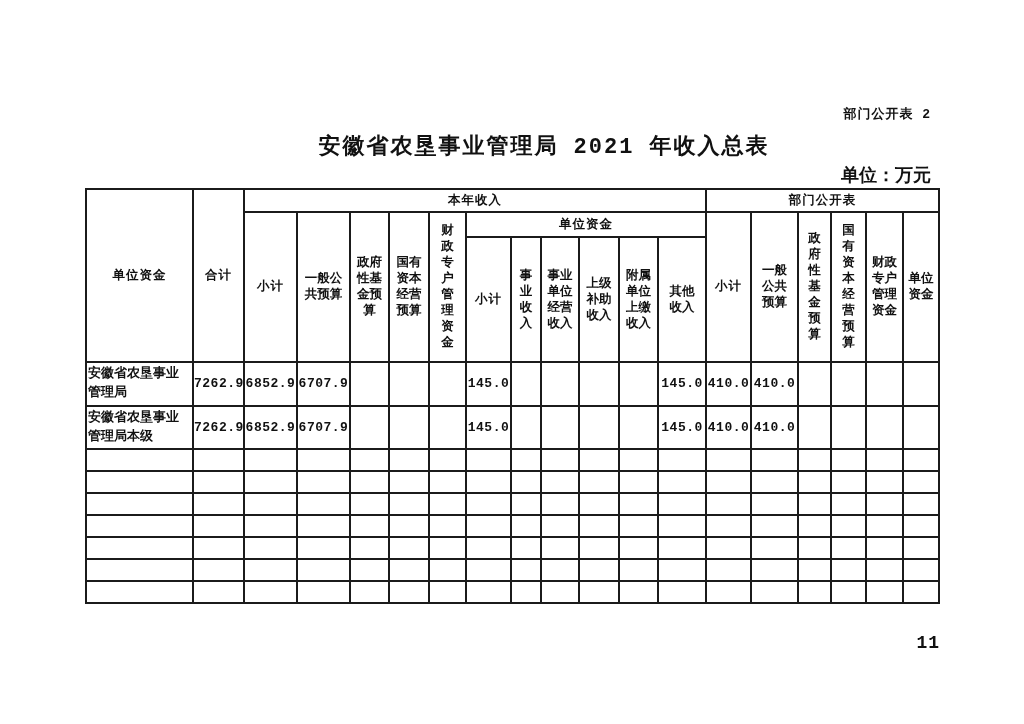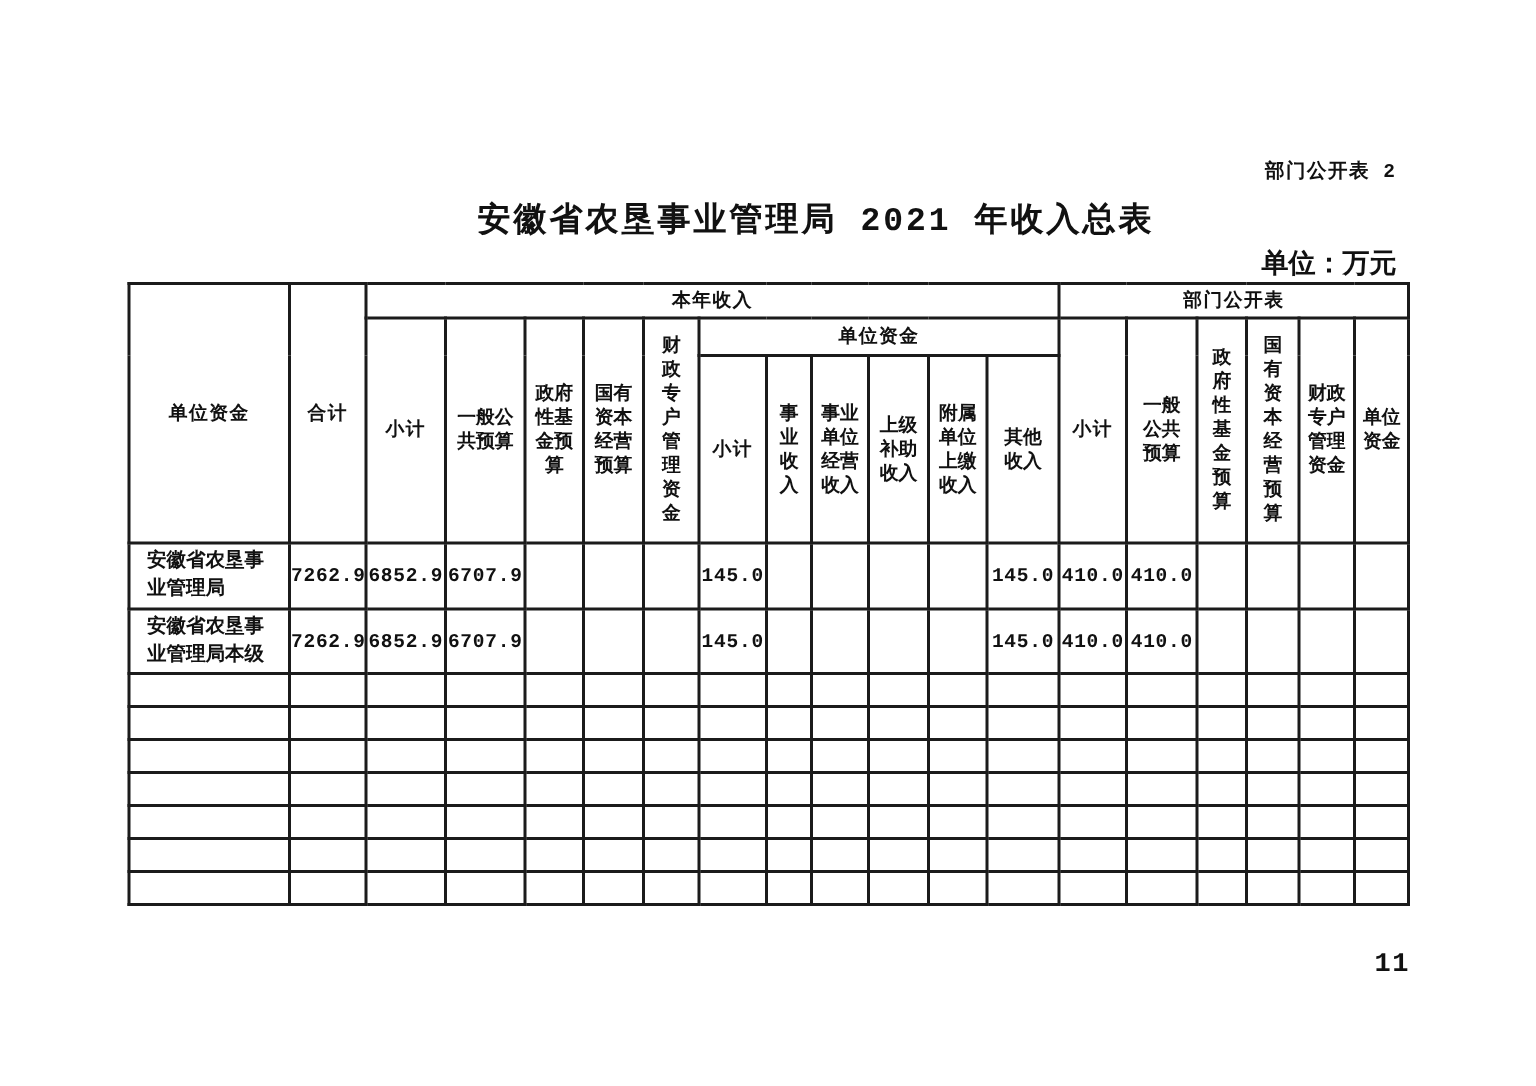--- a/index.html
+++ b/index.html
@@ -36,21 +36,21 @@
   tr.hrow-1{height:23px;}
   tr.hrow-2{height:25px;}
   tr.hrow-3{height:125px;}
   tbody tr{height:22px;}
   tbody tr:nth-child(1){height:43px;}
   tbody tr:nth-child(2){height:37px;}
   tbody td{
     font-size:13px;font-weight:600;vertical-align:middle;
   }
   tbody td.dept{
-    text-align:left;padding:2px 11px;line-height:1.45;word-break:break-all;
+    text-align:left;padding:2px 1px;line-height:1.45;word-break:break-all;
   }
   tbody td.num{text-align:center;letter-spacing:0.5px;}
   .page-number{
     position:absolute;top:633px;right:84px;
     font-size:18px;font-weight:bold;letter-spacing:1px;
   }
 </style>
 </head>
 <body>
 

